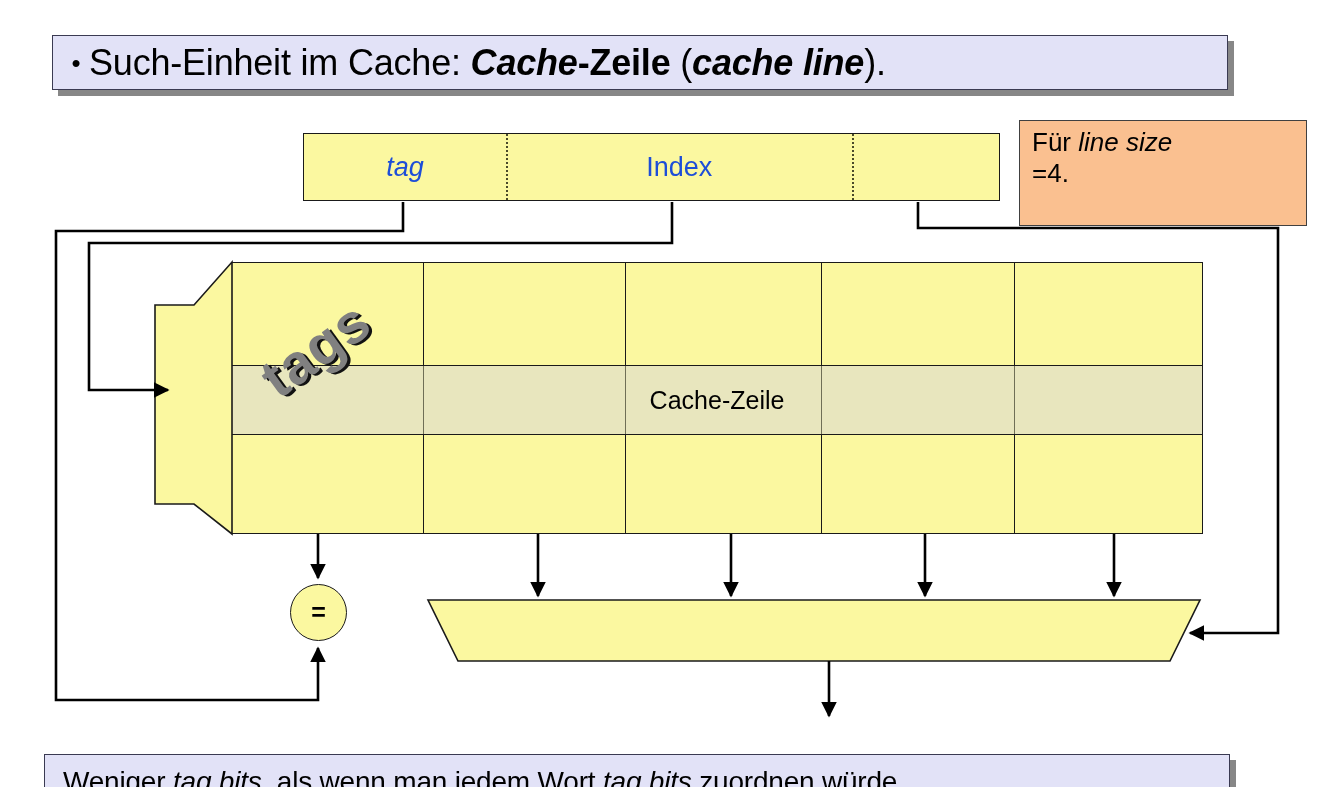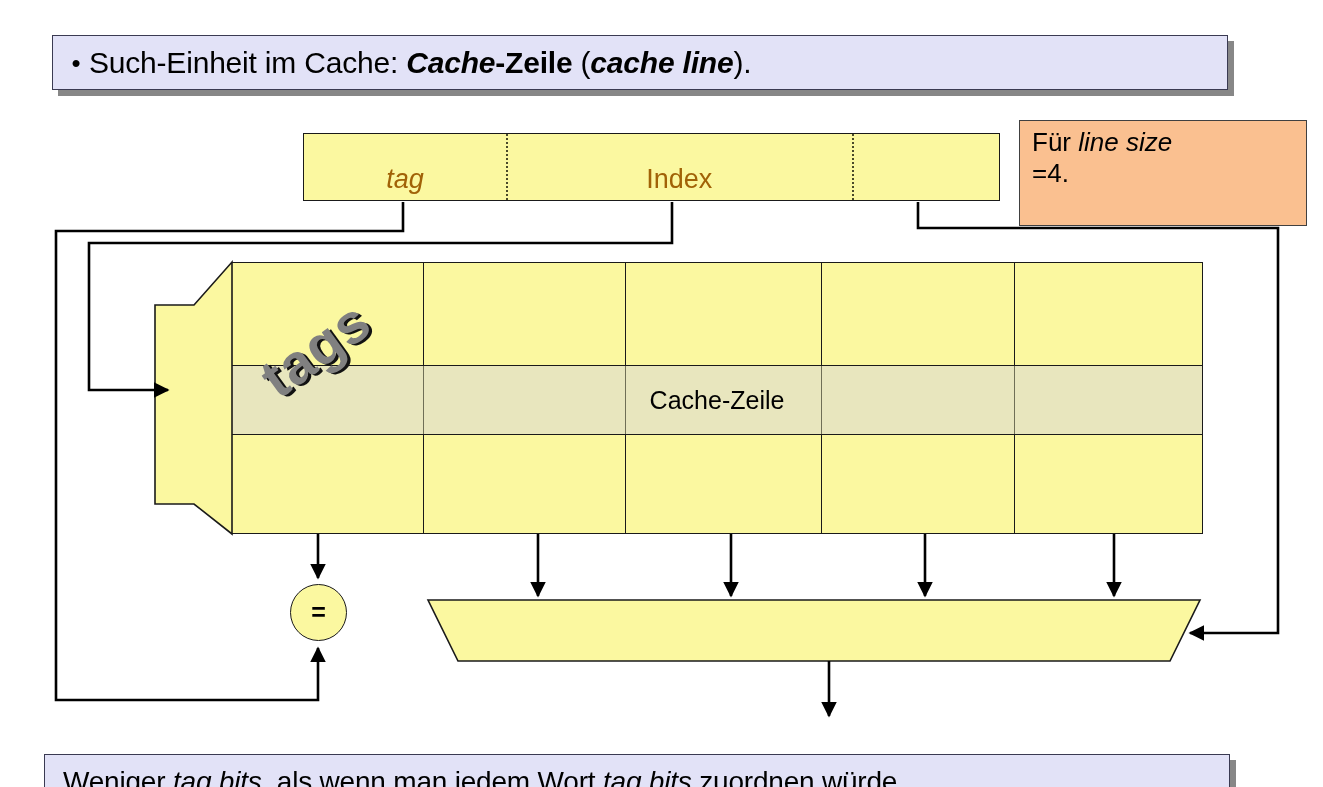--- a/index.html
+++ b/index.html
@@ -31,21 +31,21 @@
   }
   .callout .bullet {
     display: inline-block;
     width: 26px;
     text-align: center;
     font-size: 26px;
     line-height: 1;
     color: #000;
   }
   .callout .ctext {
-    font-size: 30px;
+    font-size: 36px;
     color: #000;
     white-space: nowrap;
     letter-spacing: -0.2px;
   }
   #title-callout {
     left: 52px;
     top: 35px;
     width: 1176px;
     height: 55px;
     padding-left: 10px;
@@ -104,27 +104,27 @@
   }
   #addr-field .divider {
     position: absolute;
     top: 0;
     bottom: 0;
     width: 0;
     border-left: 2px dotted #4a4a2a;
   }
   #addr-field .seg-label {
     position: absolute;
-    top: 12px;
+    top: 0;
     height: 100%;
     display: flex;
     align-items: center;
     justify-content: center;
     font-size: 27px;
-    color: #a16207;
+    color: #1d4ed8;
     white-space: nowrap;
   }
 
   
   #cache-block {
     position: absolute;
     left: 155px;
     top: 262px;
     width: 1050px;
     height: 272px;

